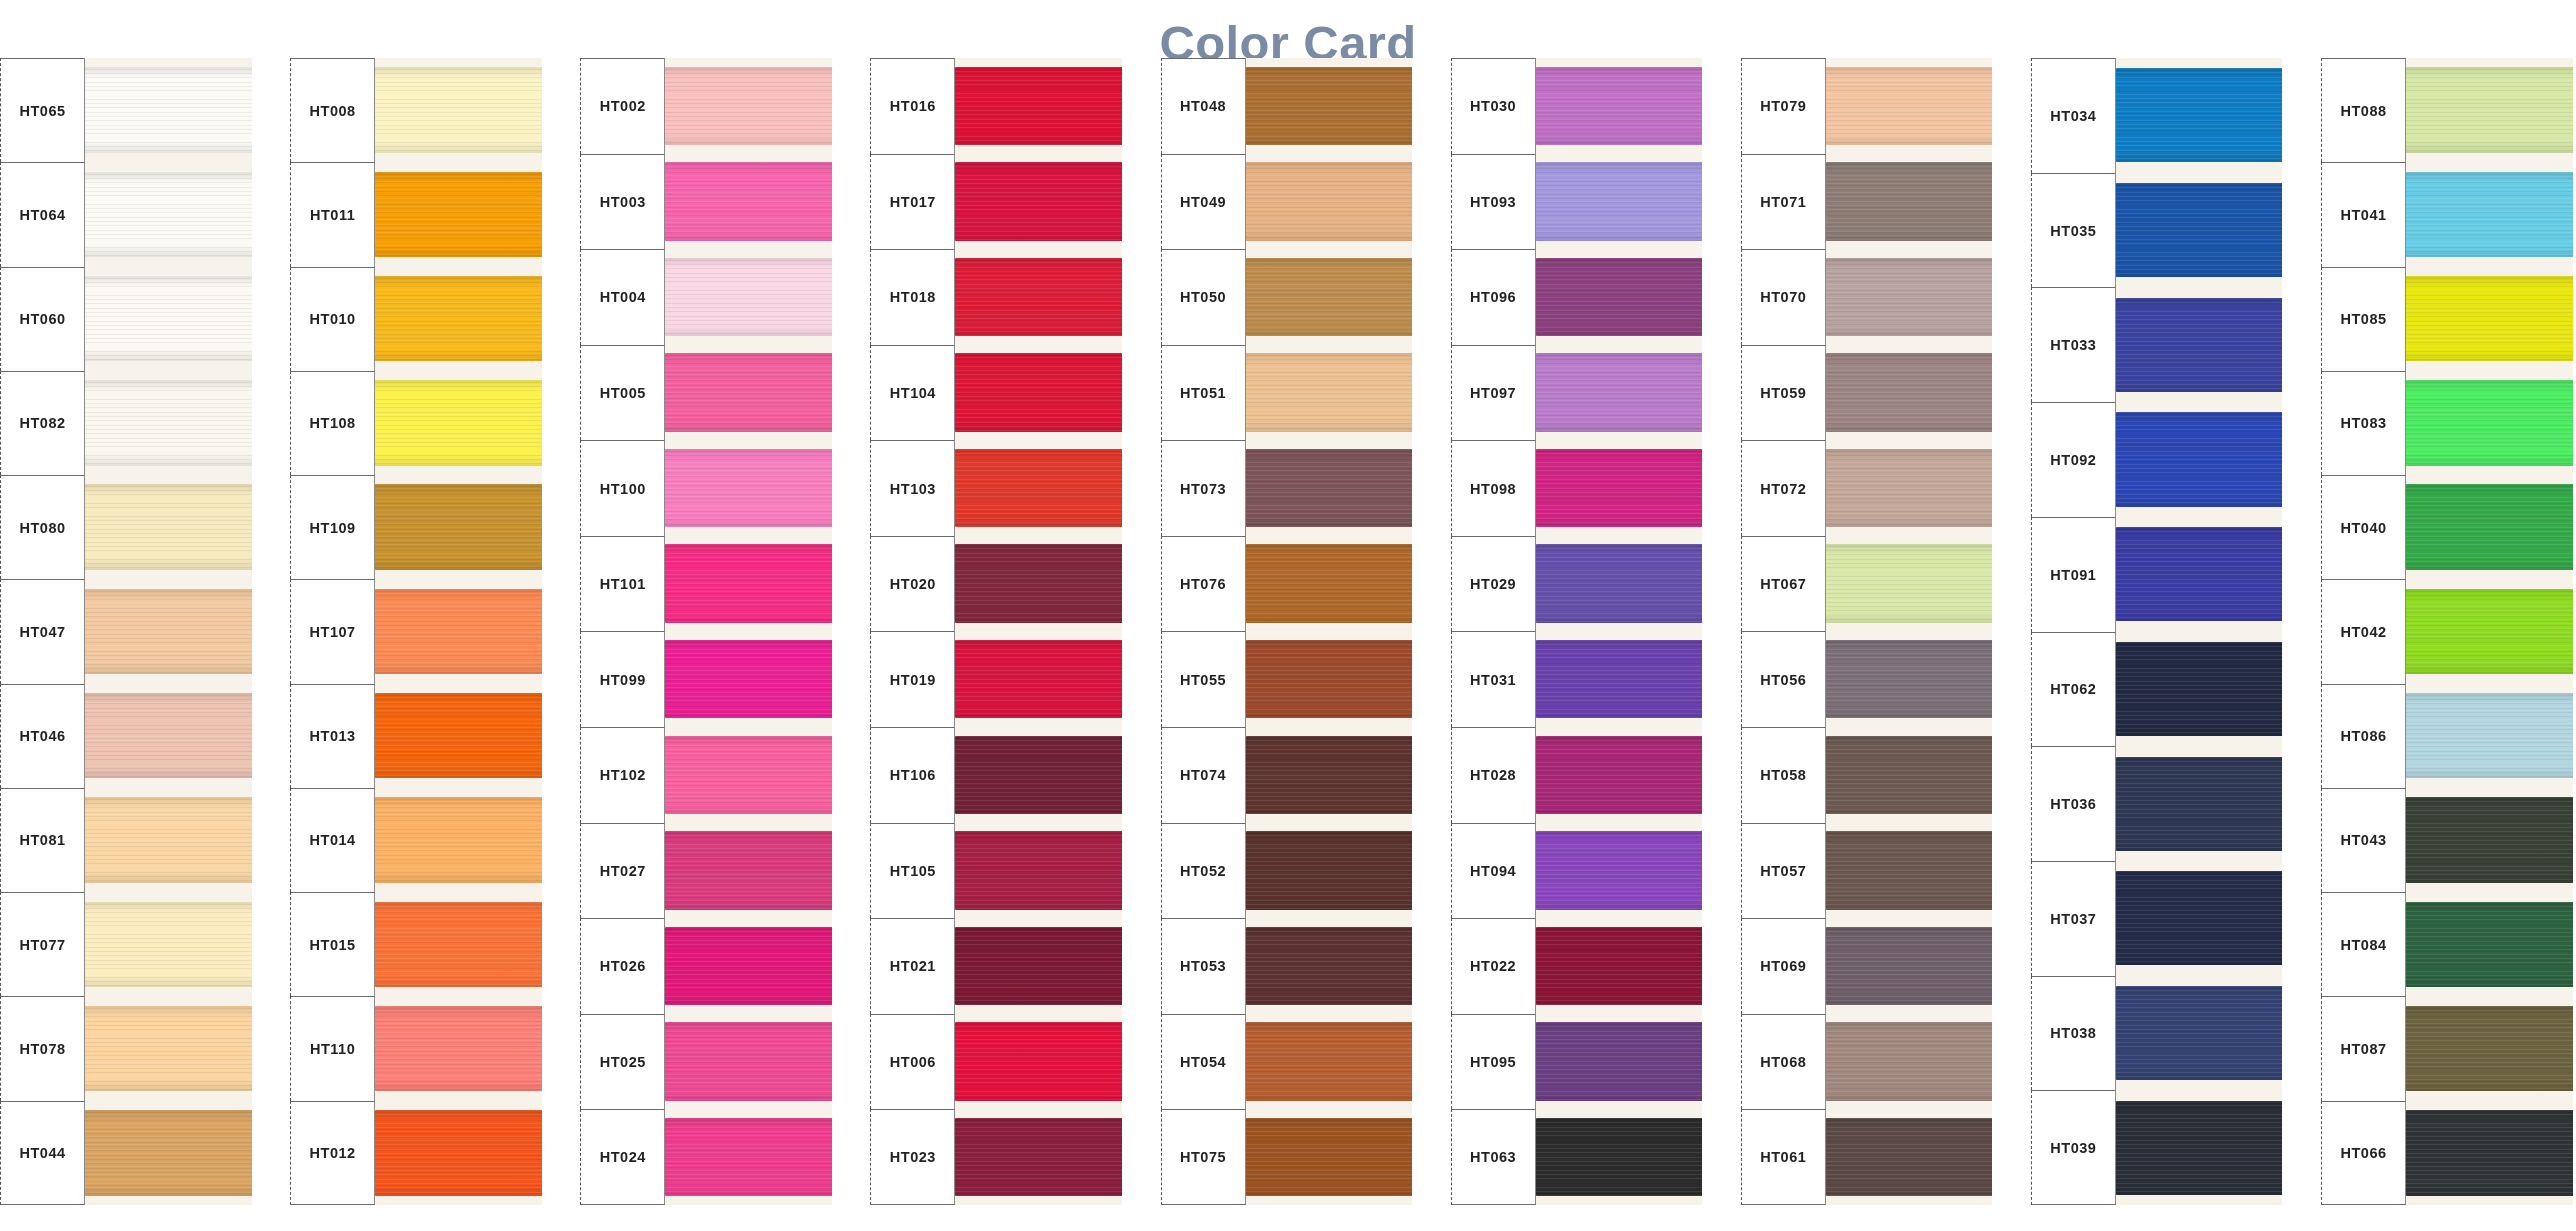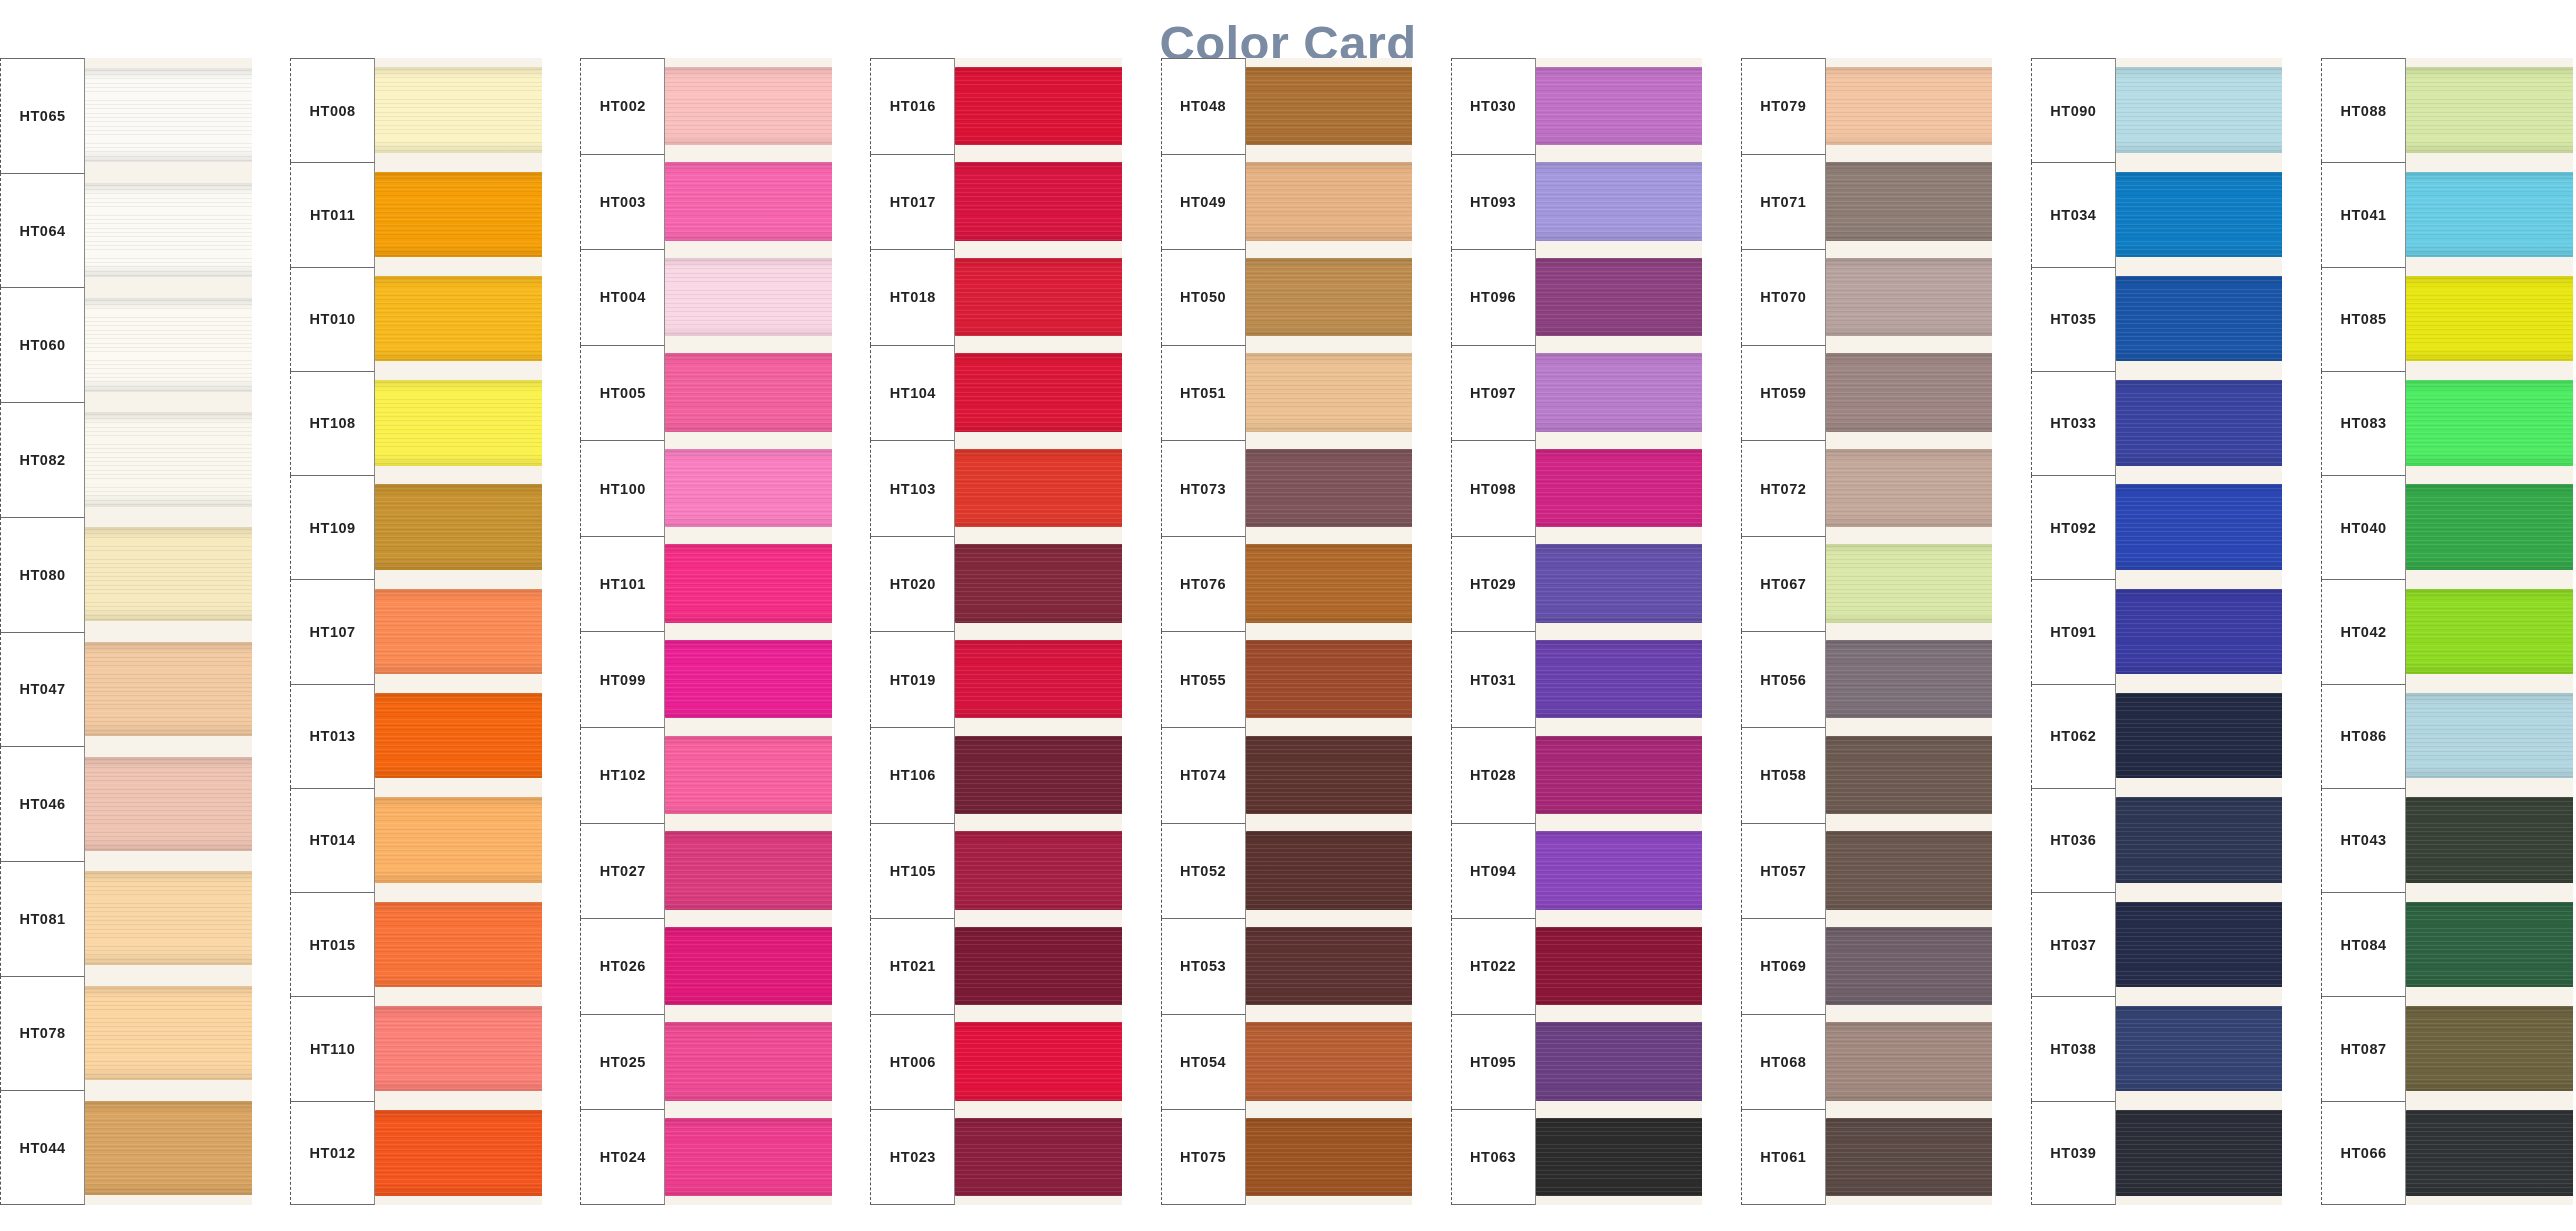--- a/index.html
+++ b/index.html
@@ -215,20 +215,28 @@
         <div class="swatch-row">
           <div class="label-cell">
             <span class="label-text">HT081</span>
           </div>
           <div class="swatch-cell">
             <div class="swatch-band" style="background: rgb(249, 214, 164);"></div>
           </div>
         </div>
         <div class="swatch-row">
           <div class="label-cell">
+            <span class="label-text">HT077</span>
+          </div>
+          <div class="swatch-cell">
+            <div class="swatch-band" style="background: rgb(251, 237, 192);"></div>
+          </div>
+        </div>
+        <div class="swatch-row">
+          <div class="label-cell">
             <span class="label-text">HT078</span>
           </div>
           <div class="swatch-cell">
             <div class="swatch-band" style="background: rgb(251, 212, 160);"></div>
           </div>
         </div>
         <div class="swatch-row">
           <div class="label-cell">
             <span class="label-text">HT044</span>
           </div>
@@ -834,28 +842,20 @@
             <div class="swatch-band" style="background: rgb(91, 74, 70);"></div>
           </div>
         </div>
       </div>
       <div class="paper-edge"></div>
     </div>
     <div class="color-column">
       <div class="column-inner">
         <div class="swatch-row">
           <div class="label-cell">
-            <span class="label-text">HT090</span>
-          </div>
-          <div class="swatch-cell">
-            <div class="swatch-band" style="background: rgb(181, 220, 229);"></div>
-          </div>
-        </div>
-        <div class="swatch-row">
-          <div class="label-cell">
             <span class="label-text">HT034</span>
           </div>
           <div class="swatch-cell">
             <div class="swatch-band" style="background: rgb(14, 125, 196);"></div>
           </div>
         </div>
         <div class="swatch-row">
           <div class="label-cell">
             <span class="label-text">HT035</span>
           </div>

